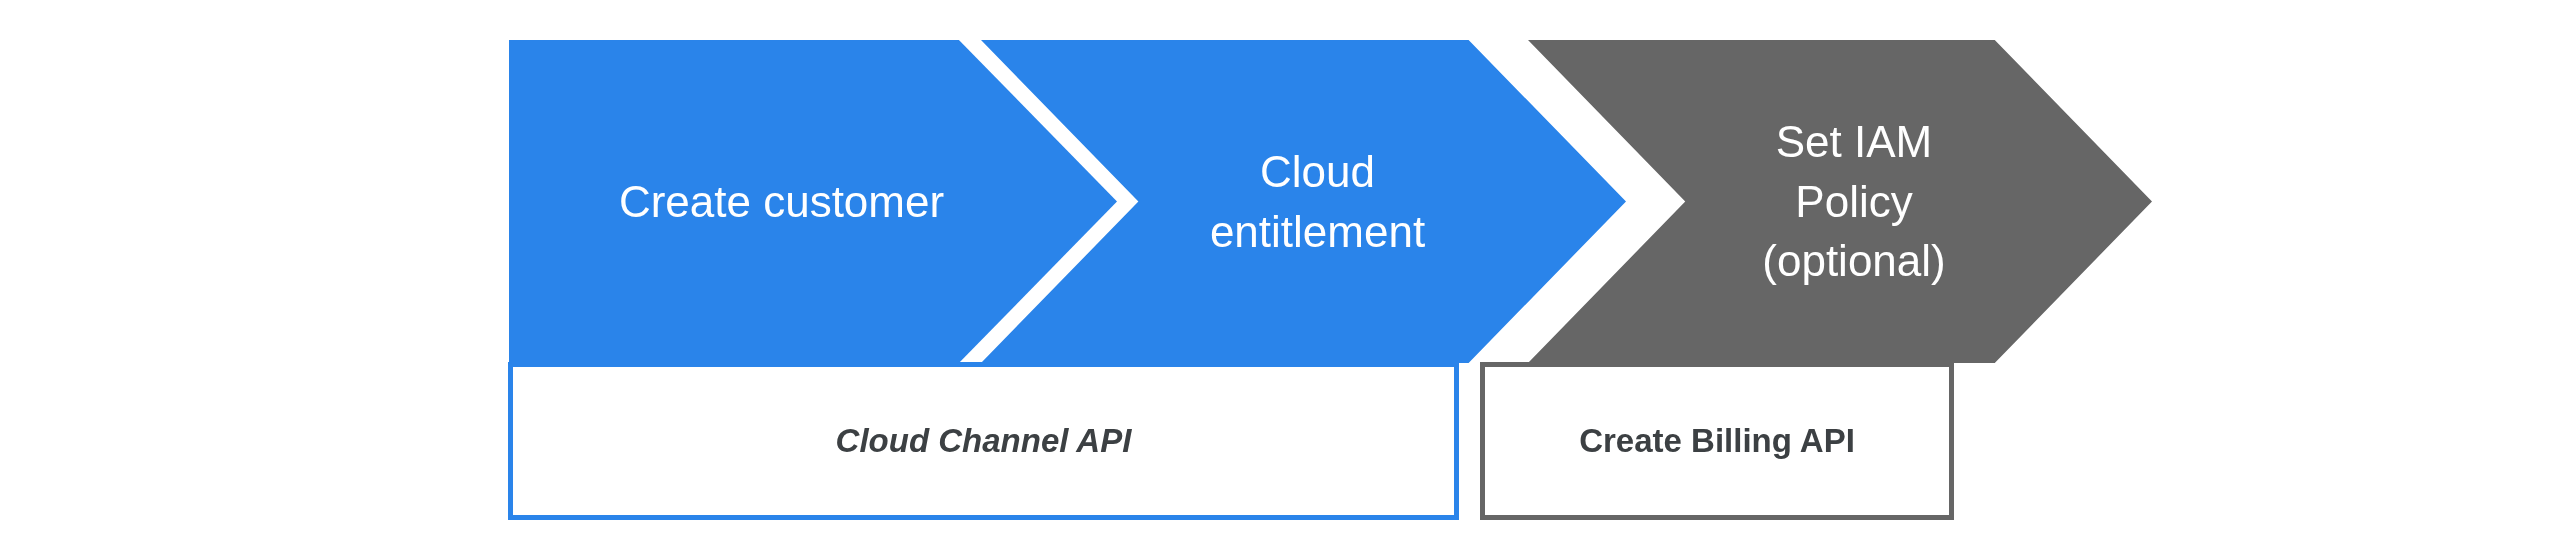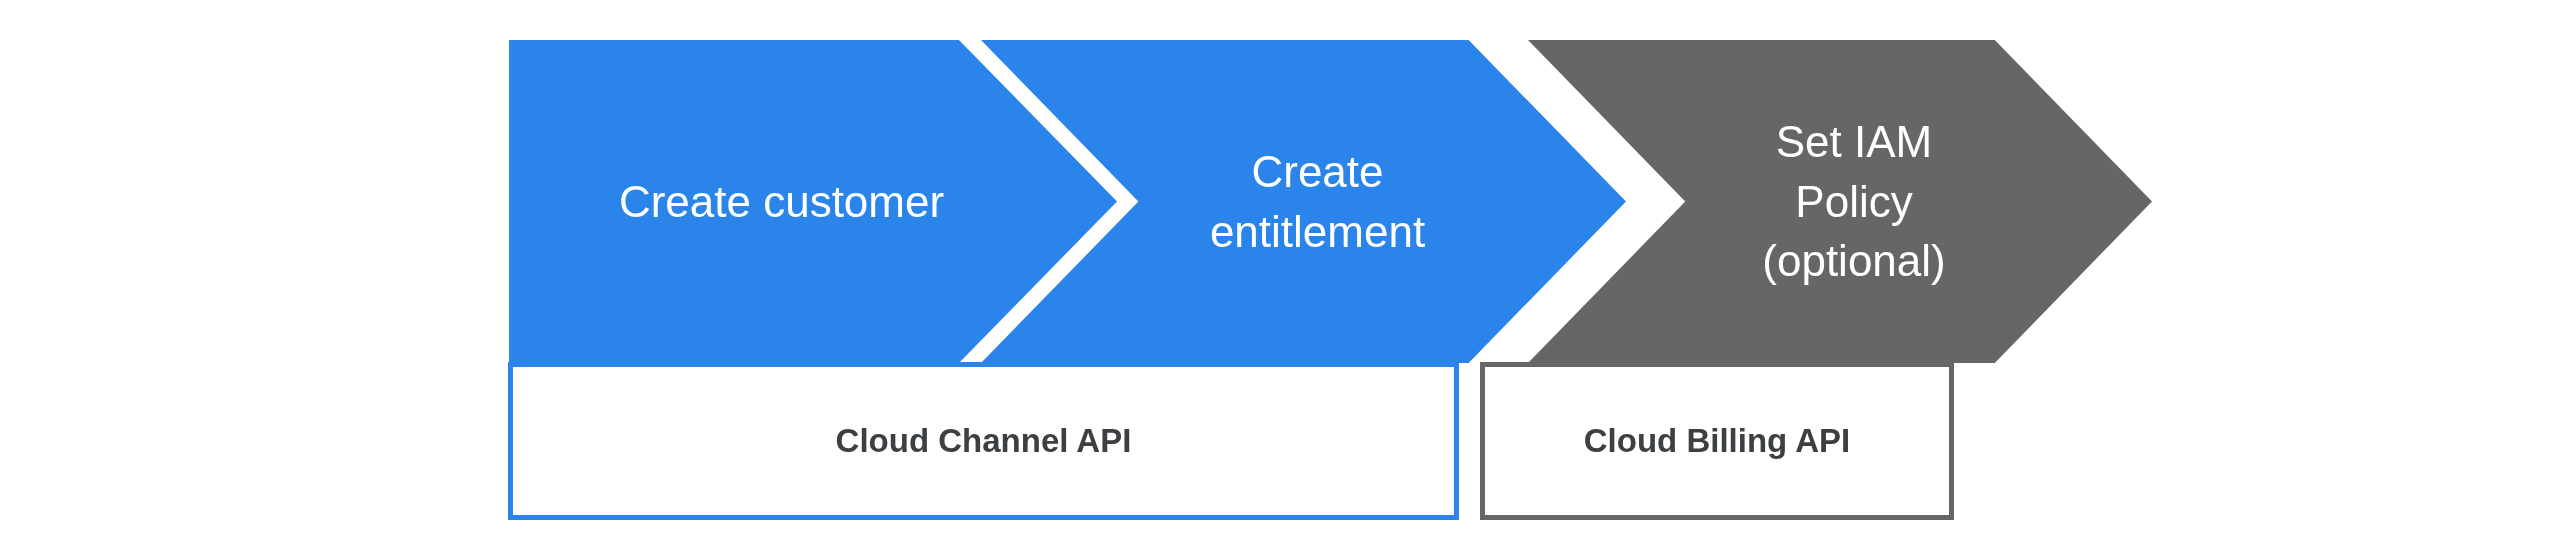--- a/index.html
+++ b/index.html
@@ -63,20 +63,21 @@
     background: #ffffff;
     box-sizing: border-box;
     display: flex;
     align-items: center;
     justify-content: center;
   }
   .api-channel {
     left: 508px;
     width: 951px;
     border: 5.5px solid var(--blue, #2a84ea);
+    font-style: italic;
   }
   .api-billing {
     left: 1480px;
     width: 474px;
     border: 5.5px solid var(--gray, #666666);
   }
   .api-label {
     color: var(--label_text, #3c4043);
     font-size: 33px;
     font-weight: 700;
@@ -87,32 +88,32 @@
 </head>
 <body>
 
 <div class="canvas">
 
   <div class="step step-1">
     <div class="step-label">Create customer</div>
   </div>
 
   <div class="step step-2">
-    <div class="step-label">Create
+    <div class="step-label">Cloud
 entitlement</div>
   </div>
 
   <div class="step step-3">
     <div class="step-label">Set IAM
 Policy
 (optional)</div>
   </div>
 
   <div class="api-box api-channel">
     <div class="api-label">Cloud Channel API</div>
   </div>
 
   <div class="api-box api-billing">
-    <div class="api-label">Cloud Billing API</div>
+    <div class="api-label">Create Billing API</div>
   </div>
 
 </div>
 
 
 </body></html>

